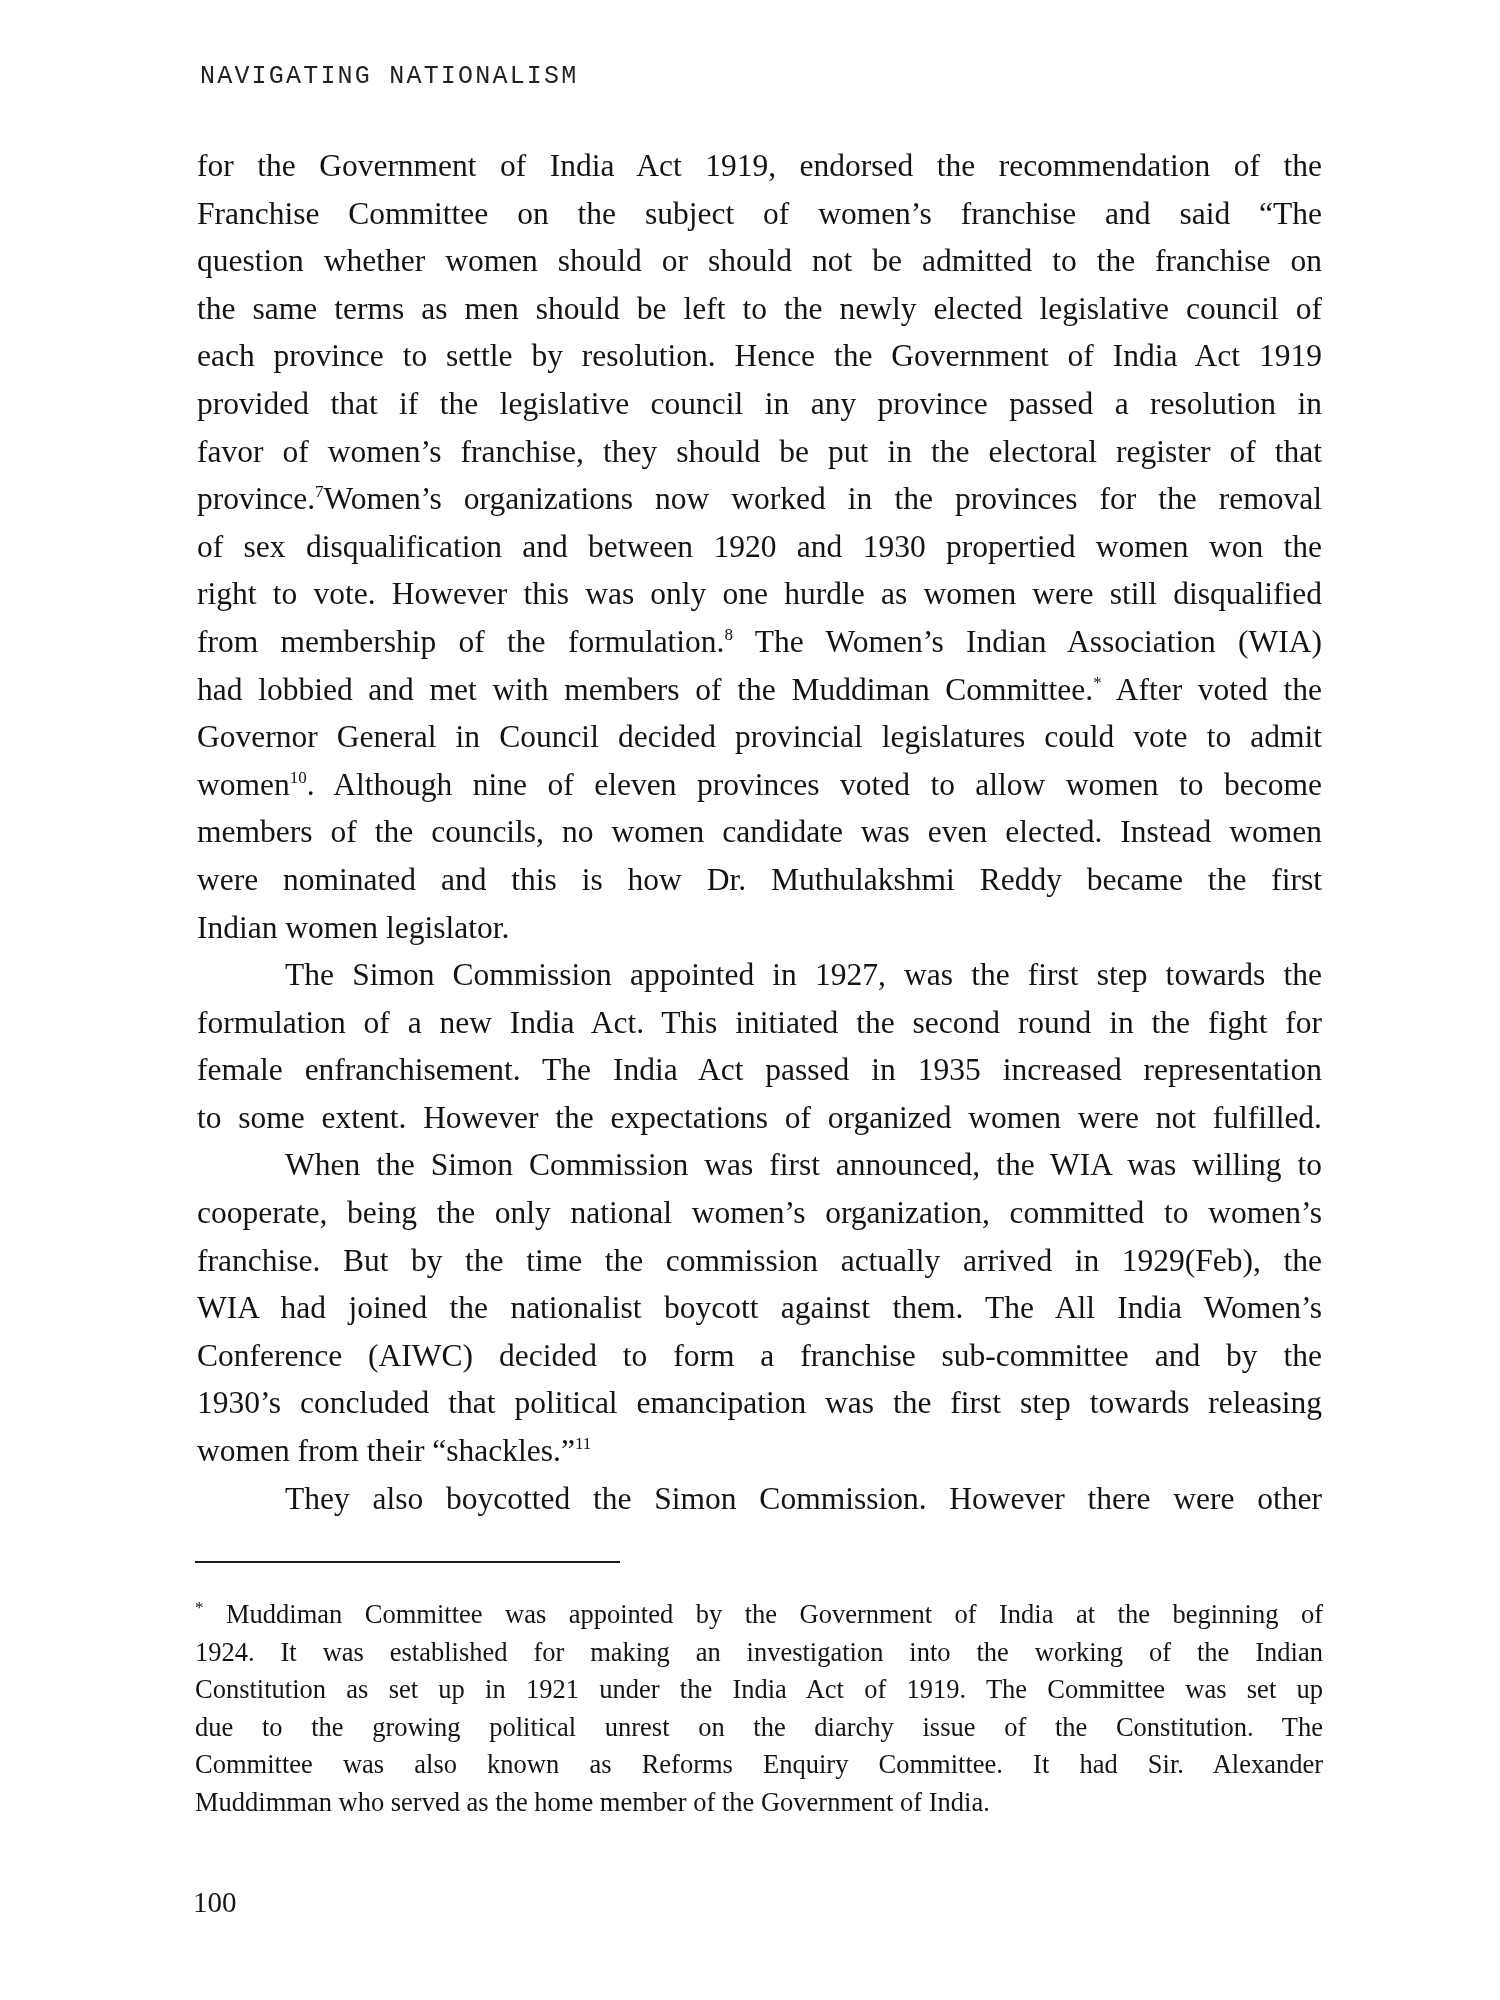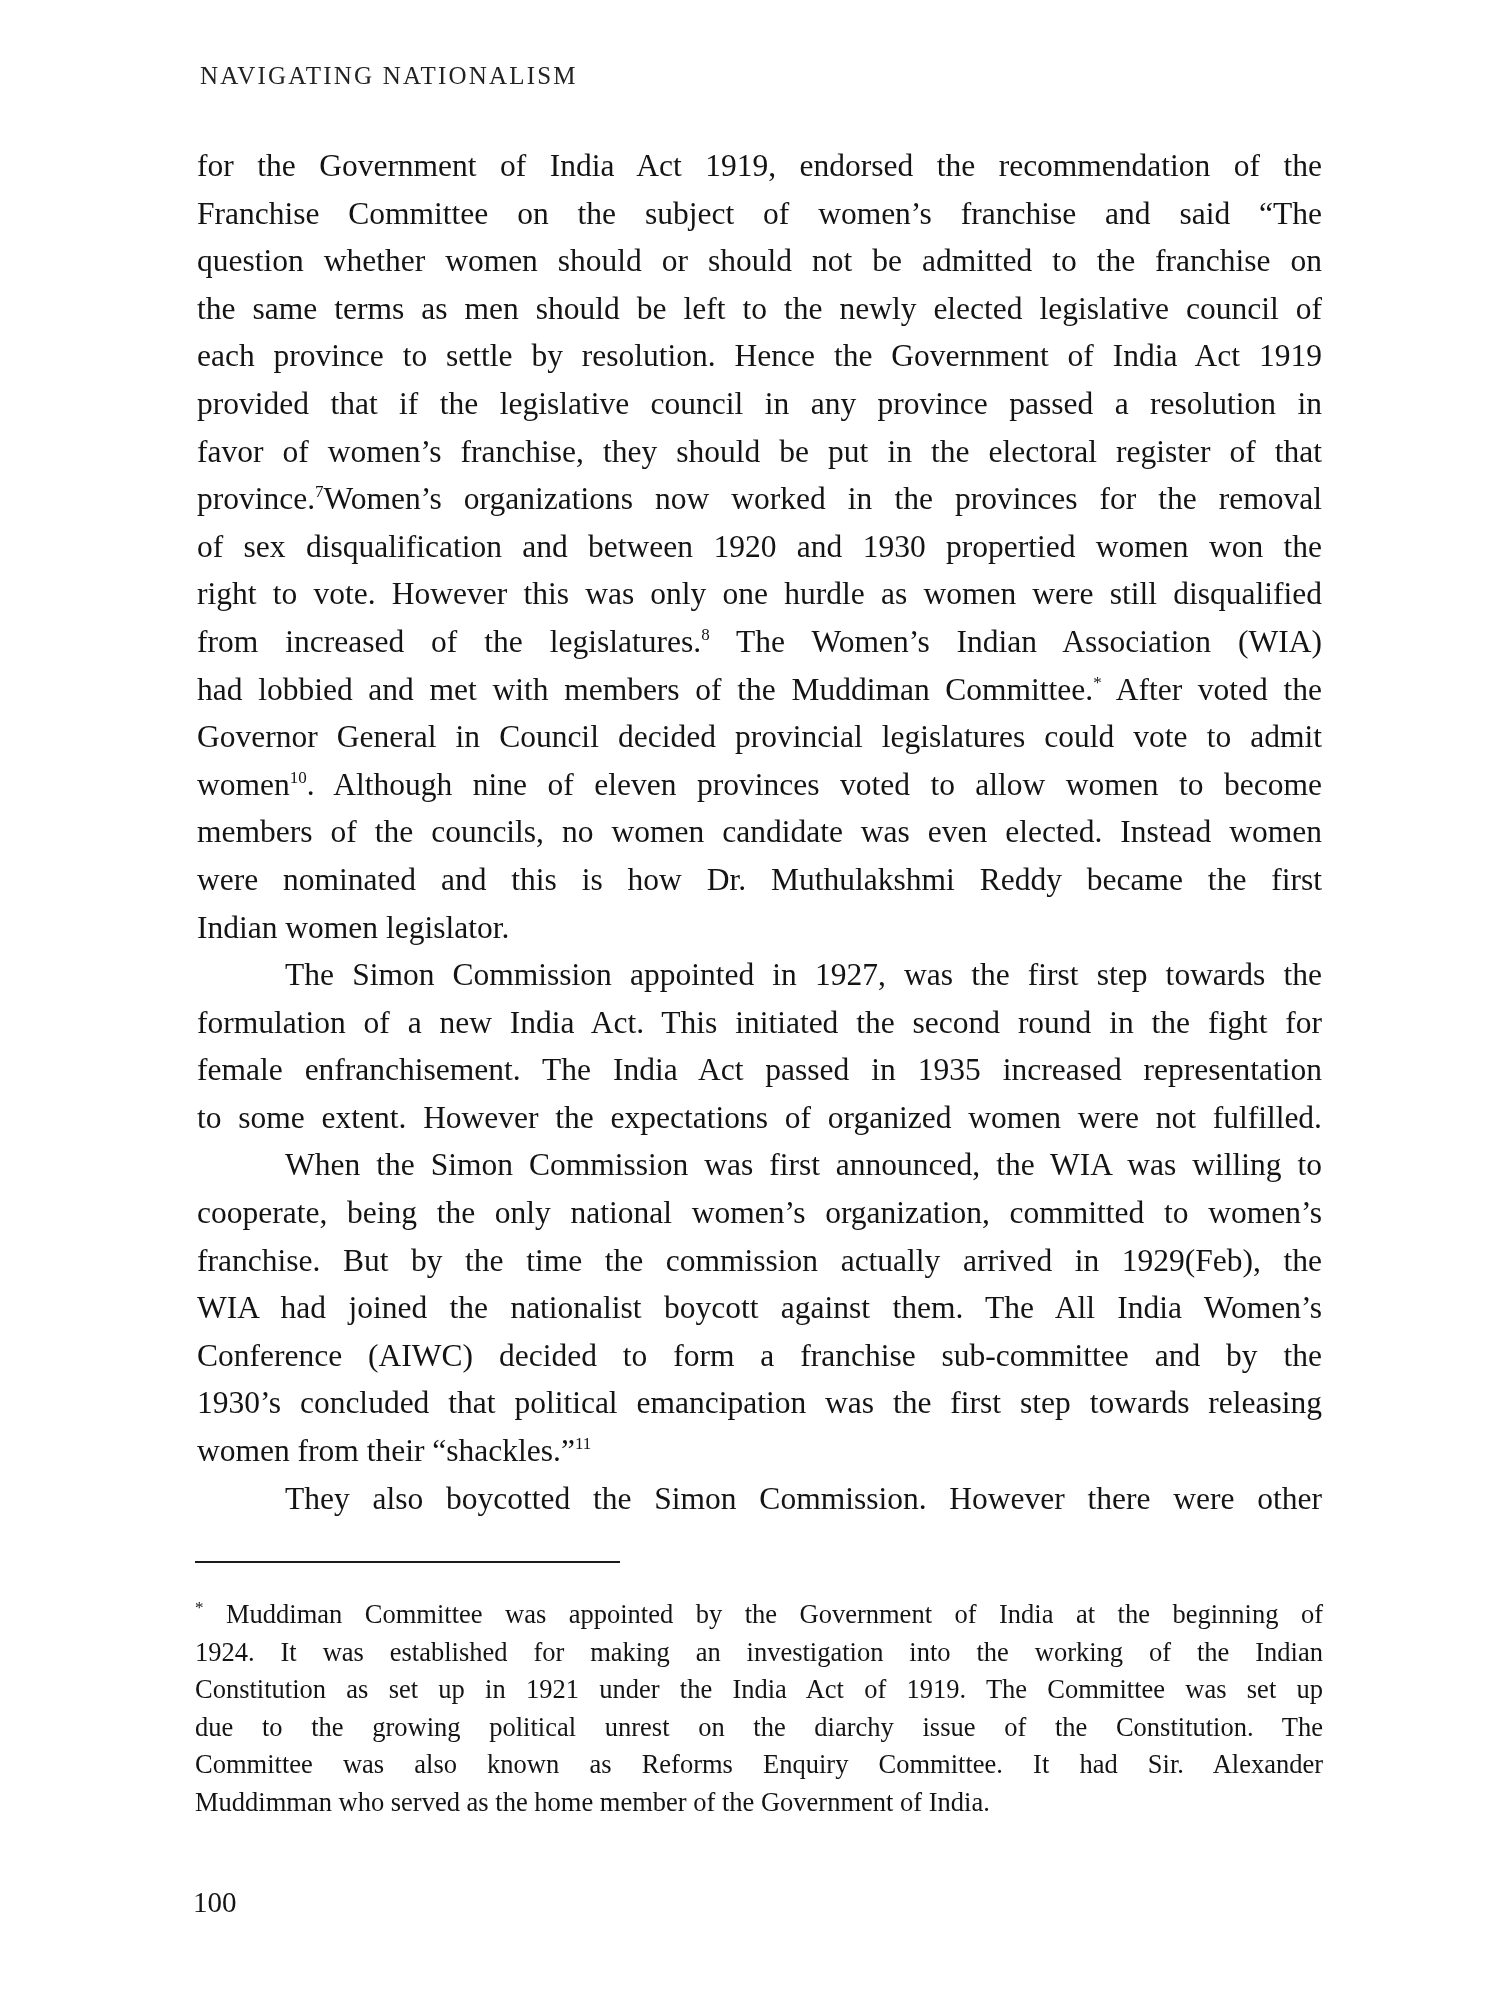--- a/index.html
+++ b/index.html
@@ -15,21 +15,21 @@
       font-family: "Liberation Serif", "DejaVu Serif", serif;
       color: #141414;
     }
     .running-head {
       position: absolute;
       left: 200px;
       top: 62px;
       font-size: 25px;
       letter-spacing: 2.2px;
       color: #222;
-      font-family: Liberation Serif, serif;
+      font-family: Liberation Mono, monospace;
     }
     .body-text {
       position: absolute;
       left: 197px;
       top: 142px;
       width: 1125px;
       font-size: 31.5px;
       line-height: 47.6px;
     }
     .line {
@@ -91,21 +91,21 @@
     <span class="line">for the Government of India Act 1919, endorsed the recommendation of the</span>
     <span class="line">Franchise Committee on the subject of women’s franchise and said “The</span>
     <span class="line">question whether women should or should not be admitted to the franchise on</span>
     <span class="line">the same terms as men should be left to the newly elected legislative council of</span>
     <span class="line">each province to settle by resolution. Hence the Government of India Act 1919</span>
     <span class="line">provided that if the legislative council  in any province passed a resolution in</span>
     <span class="line">favor  of women’s franchise,  they should be put in the electoral register of that</span>
     <span class="line"><span>province.</span><sup class="fn">7</sup><span>Women’s organizations now worked in the provinces for the removal</span></span>
     <span class="line">of sex disqualification and between 1920 and 1930 propertied women won the</span>
     <span class="line">right to vote. However this was only one hurdle as women were still disqualified</span>
-    <span class="line"><span>from increased of the legislatures.</span><sup class="fn">8</sup><span> The Women’s Indian Association (WIA)</span></span>
+    <span class="line"><span>from membership of the formulation.</span><sup class="fn">8</sup><span> The Women’s Indian Association (WIA)</span></span>
     <span class="line"><span>had lobbied and met with members of the Muddiman Committee.</span><sup class="fn">*</sup><span> After voted the</span></span>
     <span class="line">Governor General in Council decided provincial legislatures could vote to admit</span>
     <span class="line"><span>women</span><sup class="fn">10</sup><span>. Although nine of eleven provinces voted to allow women to become</span></span>
     <span class="line">members of the councils, no women candidate was even elected. Instead women</span>
     <span class="line">were nominated and this is how Dr. Muthulakshmi Reddy became the first</span>
     <span class="line last">Indian women legislator.</span>
     <span class="line indent">The Simon Commission appointed in 1927, was the first step towards the</span>
     <span class="line">formulation of a new India Act. This initiated the second round in the fight for</span>
     <span class="line">female enfranchisement. The India Act passed in 1935 increased representation</span>
     <span class="line">to some extent. However the expectations of organized women were not fulfilled.</span>

